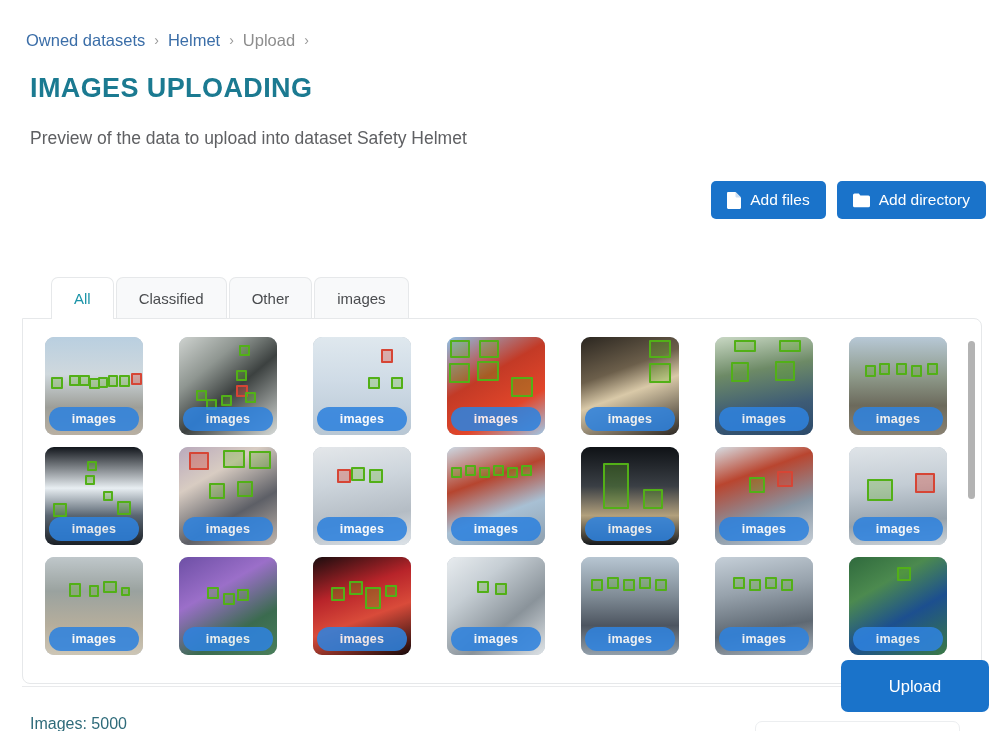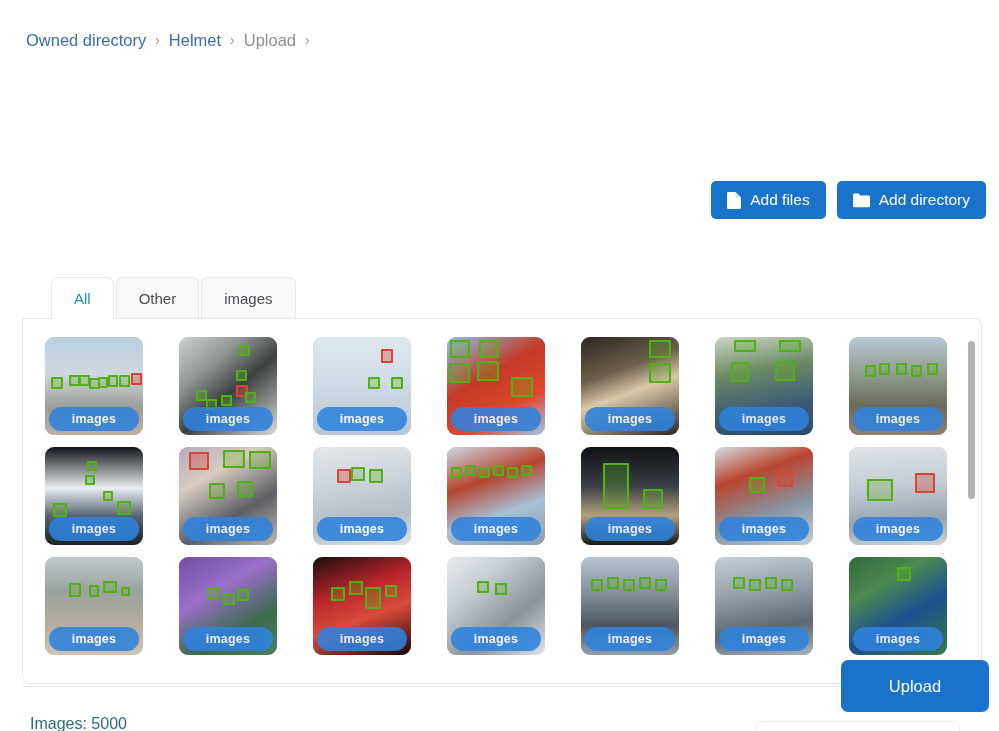--- a/index.html
+++ b/index.html
@@ -171,28 +171,30 @@
     border: 1px solid #eceef0; border-radius: 7px;
     background: #fff;
   }
 </style>
 </head>
 <body>
 
 <div class="page">
 
   <nav class="breadcrumb">
-    <a class="crumb-link">Owned directory</a>
+    <a class="crumb-link">Owned datasets</a>
     <span class="crumb-sep">›</span>
     <a class="crumb-link">Helmet</a>
     <span class="crumb-sep">›</span>
     <span class="crumb-plain">Upload</span>
     <span class="crumb-sep">›</span>
   </nav>
 
+  <h1 class="page-title">IMAGES UPLOADING</h1>
+  <p class="page-sub">Preview of the data to upload into dataset Safety Helmet</p>
 
   <div class="top-actions">
     <button class="btn btn-primary">
       <span class="ic">
         <svg width="14" height="17" viewBox="0 0 14 17">
             <path fill="#fff" d="M0 1.2C0 .54.54 0 1.2 0H8.5L14 5.4v10.4c0 .66-.54 1.2-1.2 1.2H1.2C.54 17 0 16.46 0 15.8z"></path>
             <path fill="#cfe0f3" d="M8.5 0 14 5.4H9.3a.8.8 0 0 1-.8-.8z"></path>
           </svg>
       </span>
       <span>Add files</span>
@@ -203,20 +205,21 @@
             <path fill="#fff" d="M0 2a1.6 1.6 0 0 1 1.6-1.6h4.2L7.4 2.5h8A1.6 1.6 0 0 1 17 4.1v8.6a1.6 1.6 0 0 1-1.6 1.6H1.6A1.6 1.6 0 0 1 0 12.7z"></path>
           </svg>
       </span>
       <span>Add directory</span>
     </button>
   </div>
 
 
   <div class="tabs">
     <div class="tab active">All</div>
+    <div class="tab">Classified</div>
     <div class="tab">Other</div>
     <div class="tab">images</div>
   </div>
 
   <div class="grid-card">
     <div class="grid-inner">
       <div class="grid" id="thumb-grid">
           <div class="thumb">
             <div class="photo" style="background: linear-gradient(rgb(185, 207, 224) 0%, rgb(207, 216, 221) 38%, rgb(157, 158, 152) 72%, rgb(185, 176, 162) 100%);"></div>
             <div class="box" style="left: 6px; top: 40px; width: 12px; height: 12px;"></div>

